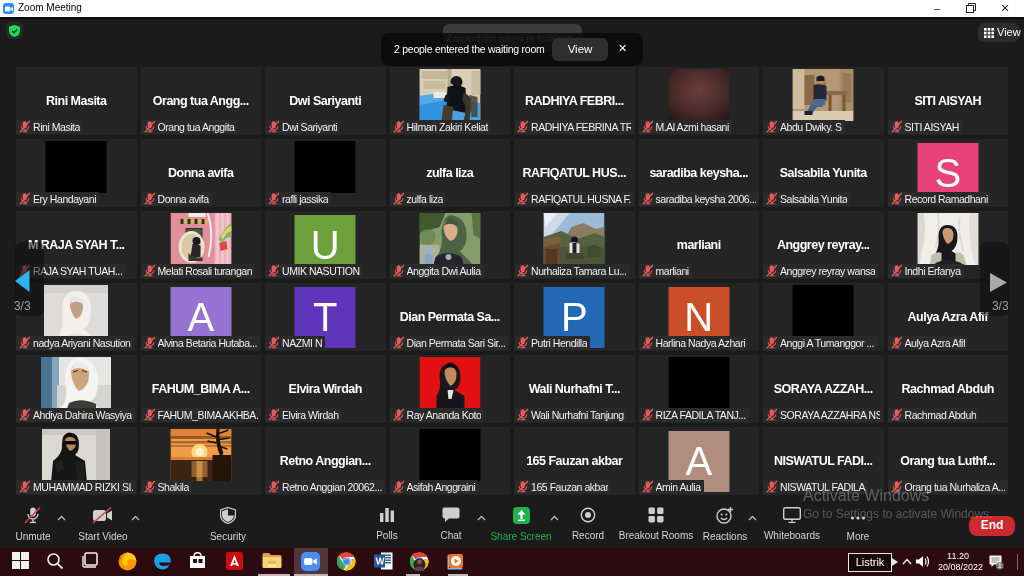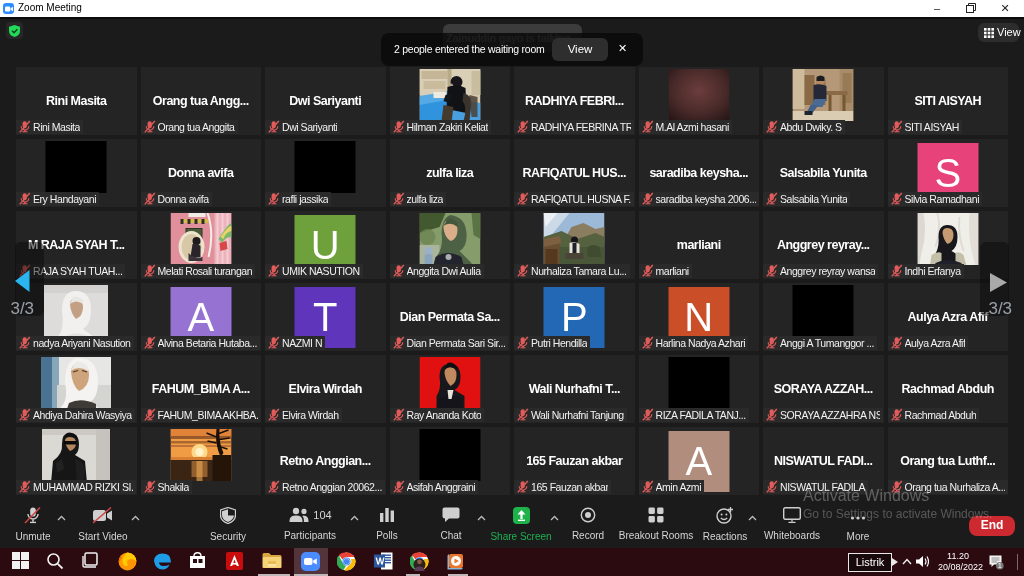--- a/index.html
+++ b/index.html
@@ -34,21 +34,21 @@
 .avatar{position:absolute;left:50%;top:3.5px;transform:translateX(-50%);width:61px;height:61px;
 display:flex;align-items:center;justify-content:center;color:#fff;font-size:40px;font-weight:400}
 .lbl{position:absolute;left:0;bottom:1.5px;max-width:120px;height:14px;background:#2a2a2a;
 display:flex;align-items:center;padding:0 3px 0 3px;z-index:2}
 .lbl .mic{flex:0 0 auto;margin-right:2px}
 .lbl span{color:#f2f2f2;font-size:10.5px;letter-spacing:-0.45px;white-space:nowrap;overflow:hidden}
 
 .pagebox{position:absolute;width:29.5px;height:74px;background:rgba(10,10,10,0.5);border-radius:6px;z-index:8;top:242px}
 #pageL{left:14.5px}
 #pageR{left:979.5px}
-.pagebox .cnt{position:absolute;width:100%;text-align:center;top:57px;font-size:17px;color:#9aa0a8}
+.pagebox .cnt{position:absolute;width:100%;text-align:center;top:57px;font-size:12px;color:#9aa0a8}
 #pageL .cnt{left:-7px}
 #pageR .cnt{left:6px}
 
 #ctrl{position:absolute;left:0;top:496px;width:1024px;height:51px;background:#1b1b1b;z-index:10}
 .citem{position:absolute;top:11px;text-align:center;color:#d5d5d5}
 .citem .lab{font-size:10px;margin-top:3px;white-space:nowrap}
 .citem svg{display:inline-block}
 #endbtn{position:absolute;left:969px;top:516px;width:46px;height:20px;background:#cc2a30;border-radius:8px;color:#fff;
 font-size:12px;font-weight:bold;text-align:center;line-height:19px;z-index:11}
 
@@ -388,21 +388,21 @@
     <div class="lbl">
       <svg class="mic" width="12" height="13" viewBox="0 0 12 13">
 <g fill="#e15b5b" stroke="none">
 <rect x="3.6" y="1.2" width="4.2" height="7.2" rx="2.1"></rect>
 <path d="M2.2 6.2 a3.6 3.6 0 0 0 7.6 0" fill="none" stroke="#e15b5b" stroke-width="1.1"></path>
 <rect x="5.1" y="9.8" width="1.6" height="1.6"></rect>
 <rect x="3.4" y="11.2" width="5.0" height="1.1"></rect>
 </g>
 <line x1="0.8" y1="12.4" x2="10.8" y2="1.0" stroke="#e15b5b" stroke-width="1.4"></line>
 </svg>
-      <span>Silvia Ramadhani</span>
+      <span>Record Ramadhani</span>
     </div>
   </div>
 <div class="tile" style="left:16px;top:211px">
     <div class="cname">M  RAJA SYAH T...</div>
     <div class="lbl">
       <svg class="mic" width="12" height="13" viewBox="0 0 12 13">
 <g fill="#e15b5b" stroke="none">
 <rect x="3.6" y="1.2" width="4.2" height="7.2" rx="2.1"></rect>
 <path d="M2.2 6.2 a3.6 3.6 0 0 0 7.6 0" fill="none" stroke="#e15b5b" stroke-width="1.1"></path>
 <rect x="5.1" y="9.8" width="1.6" height="1.6"></rect>
@@ -949,21 +949,21 @@
     <div class="lbl">
       <svg class="mic" width="12" height="13" viewBox="0 0 12 13">
 <g fill="#e15b5b" stroke="none">
 <rect x="3.6" y="1.2" width="4.2" height="7.2" rx="2.1"></rect>
 <path d="M2.2 6.2 a3.6 3.6 0 0 0 7.6 0" fill="none" stroke="#e15b5b" stroke-width="1.1"></path>
 <rect x="5.1" y="9.8" width="1.6" height="1.6"></rect>
 <rect x="3.4" y="11.2" width="5.0" height="1.1"></rect>
 </g>
 <line x1="0.8" y1="12.4" x2="10.8" y2="1.0" stroke="#e15b5b" stroke-width="1.4"></line>
 </svg>
-      <span>Amin Azmi</span>
+      <span>Amin Aulia</span>
     </div>
   </div>
 <div class="tile" style="left:763px;top:427px">
     <div class="cname">NISWATUL FADI...</div>
     <div class="lbl">
       <svg class="mic" width="12" height="13" viewBox="0 0 12 13">
 <g fill="#e15b5b" stroke="none">
 <rect x="3.6" y="1.2" width="4.2" height="7.2" rx="2.1"></rect>
 <path d="M2.2 6.2 a3.6 3.6 0 0 0 7.6 0" fill="none" stroke="#e15b5b" stroke-width="1.1"></path>
 <rect x="5.1" y="9.8" width="1.6" height="1.6"></rect>
@@ -1019,30 +1019,20 @@
         <path d="M8 0.5 L15.5 3 L15.5 8 Q15.5 14 8 16.5 Q0.5 14 0.5 8 L0.5 3 Z" fill="none" stroke="#cfcfcf" stroke-width="1.3"></path>
         <path d="M8 2.2 L2 4.2 L2 8 Q2 12.8 8 15 Z M8 8.5 L14 8.5 Q13.6 12.6 8 15 Z" fill="#cfcfcf"></path>
       </svg><div class="lab">Security</div></div>
 <div class="citem" style="left:63px;width:80px"><svg width="24" height="17" viewBox="0 0 24 17">
         <g transform="translate(2,2)">
           <rect x="0" y="1" width="13" height="11" rx="2.5" fill="#cfcfcf"></rect>
           <path d="M14 4.5 L19 1.5 L19 11.5 L14 8.5 Z" fill="#cfcfcf"></path>
         </g>
         <line x1="2" y1="16" x2="20" y2="0.5" stroke="#d04545" stroke-width="1.5"></line>
       </svg><div class="lab">Start Video</div><svg style="position:absolute;left:68px;top:8px" width="9" height="6" viewBox="0 0 9 6">
-        <path d="M1 5 L4.5 1.5 L8 5" fill="none" stroke="#bdbdbd" stroke-width="1.3"></path>
-      </svg></div>
-<div class="citem" style="left:267px;width:86px"><svg width="22" height="16" viewBox="0 0 22 16">
-        <g fill="#cfcfcf">
-          <circle cx="8" cy="4" r="3.2"></circle>
-          <path d="M1.5 14 Q1.5 8.6 8 8.6 Q14.5 8.6 14.5 14 L14.5 15 L1.5 15 Z"></path>
-          <circle cx="16" cy="4.4" r="2.6"></circle>
-          <path d="M15.5 8.6 Q20.5 9 20.5 14 L20.5 15 L15.8 15 Q16.4 10.8 14.2 8.9 Z"></path>
-        </g>
-      </svg><span style="font-size:11px;position:relative;top:-4px;margin-left:3px">104</span><div class="lab">Participants</div><svg style="position:absolute;left:83px;top:8px" width="9" height="6" viewBox="0 0 9 6">
         <path d="M1 5 L4.5 1.5 L8 5" fill="none" stroke="#bdbdbd" stroke-width="1.3"></path>
       </svg></div>
 <div class="citem" style="left:357px;width:60px"><svg width="16" height="16" viewBox="0 0 16 16">
         <g fill="#cfcfcf">
           <rect x="1" y="6" width="3.4" height="9"></rect>
           <rect x="6.3" y="1" width="3.4" height="14"></rect>
           <rect x="11.6" y="3.5" width="3.4" height="11.5"></rect>
         </g>
       </svg><div class="lab">Polls</div></div>
 <div class="citem" style="left:421px;width:60px"><svg width="18" height="16" viewBox="0 0 18 16">

